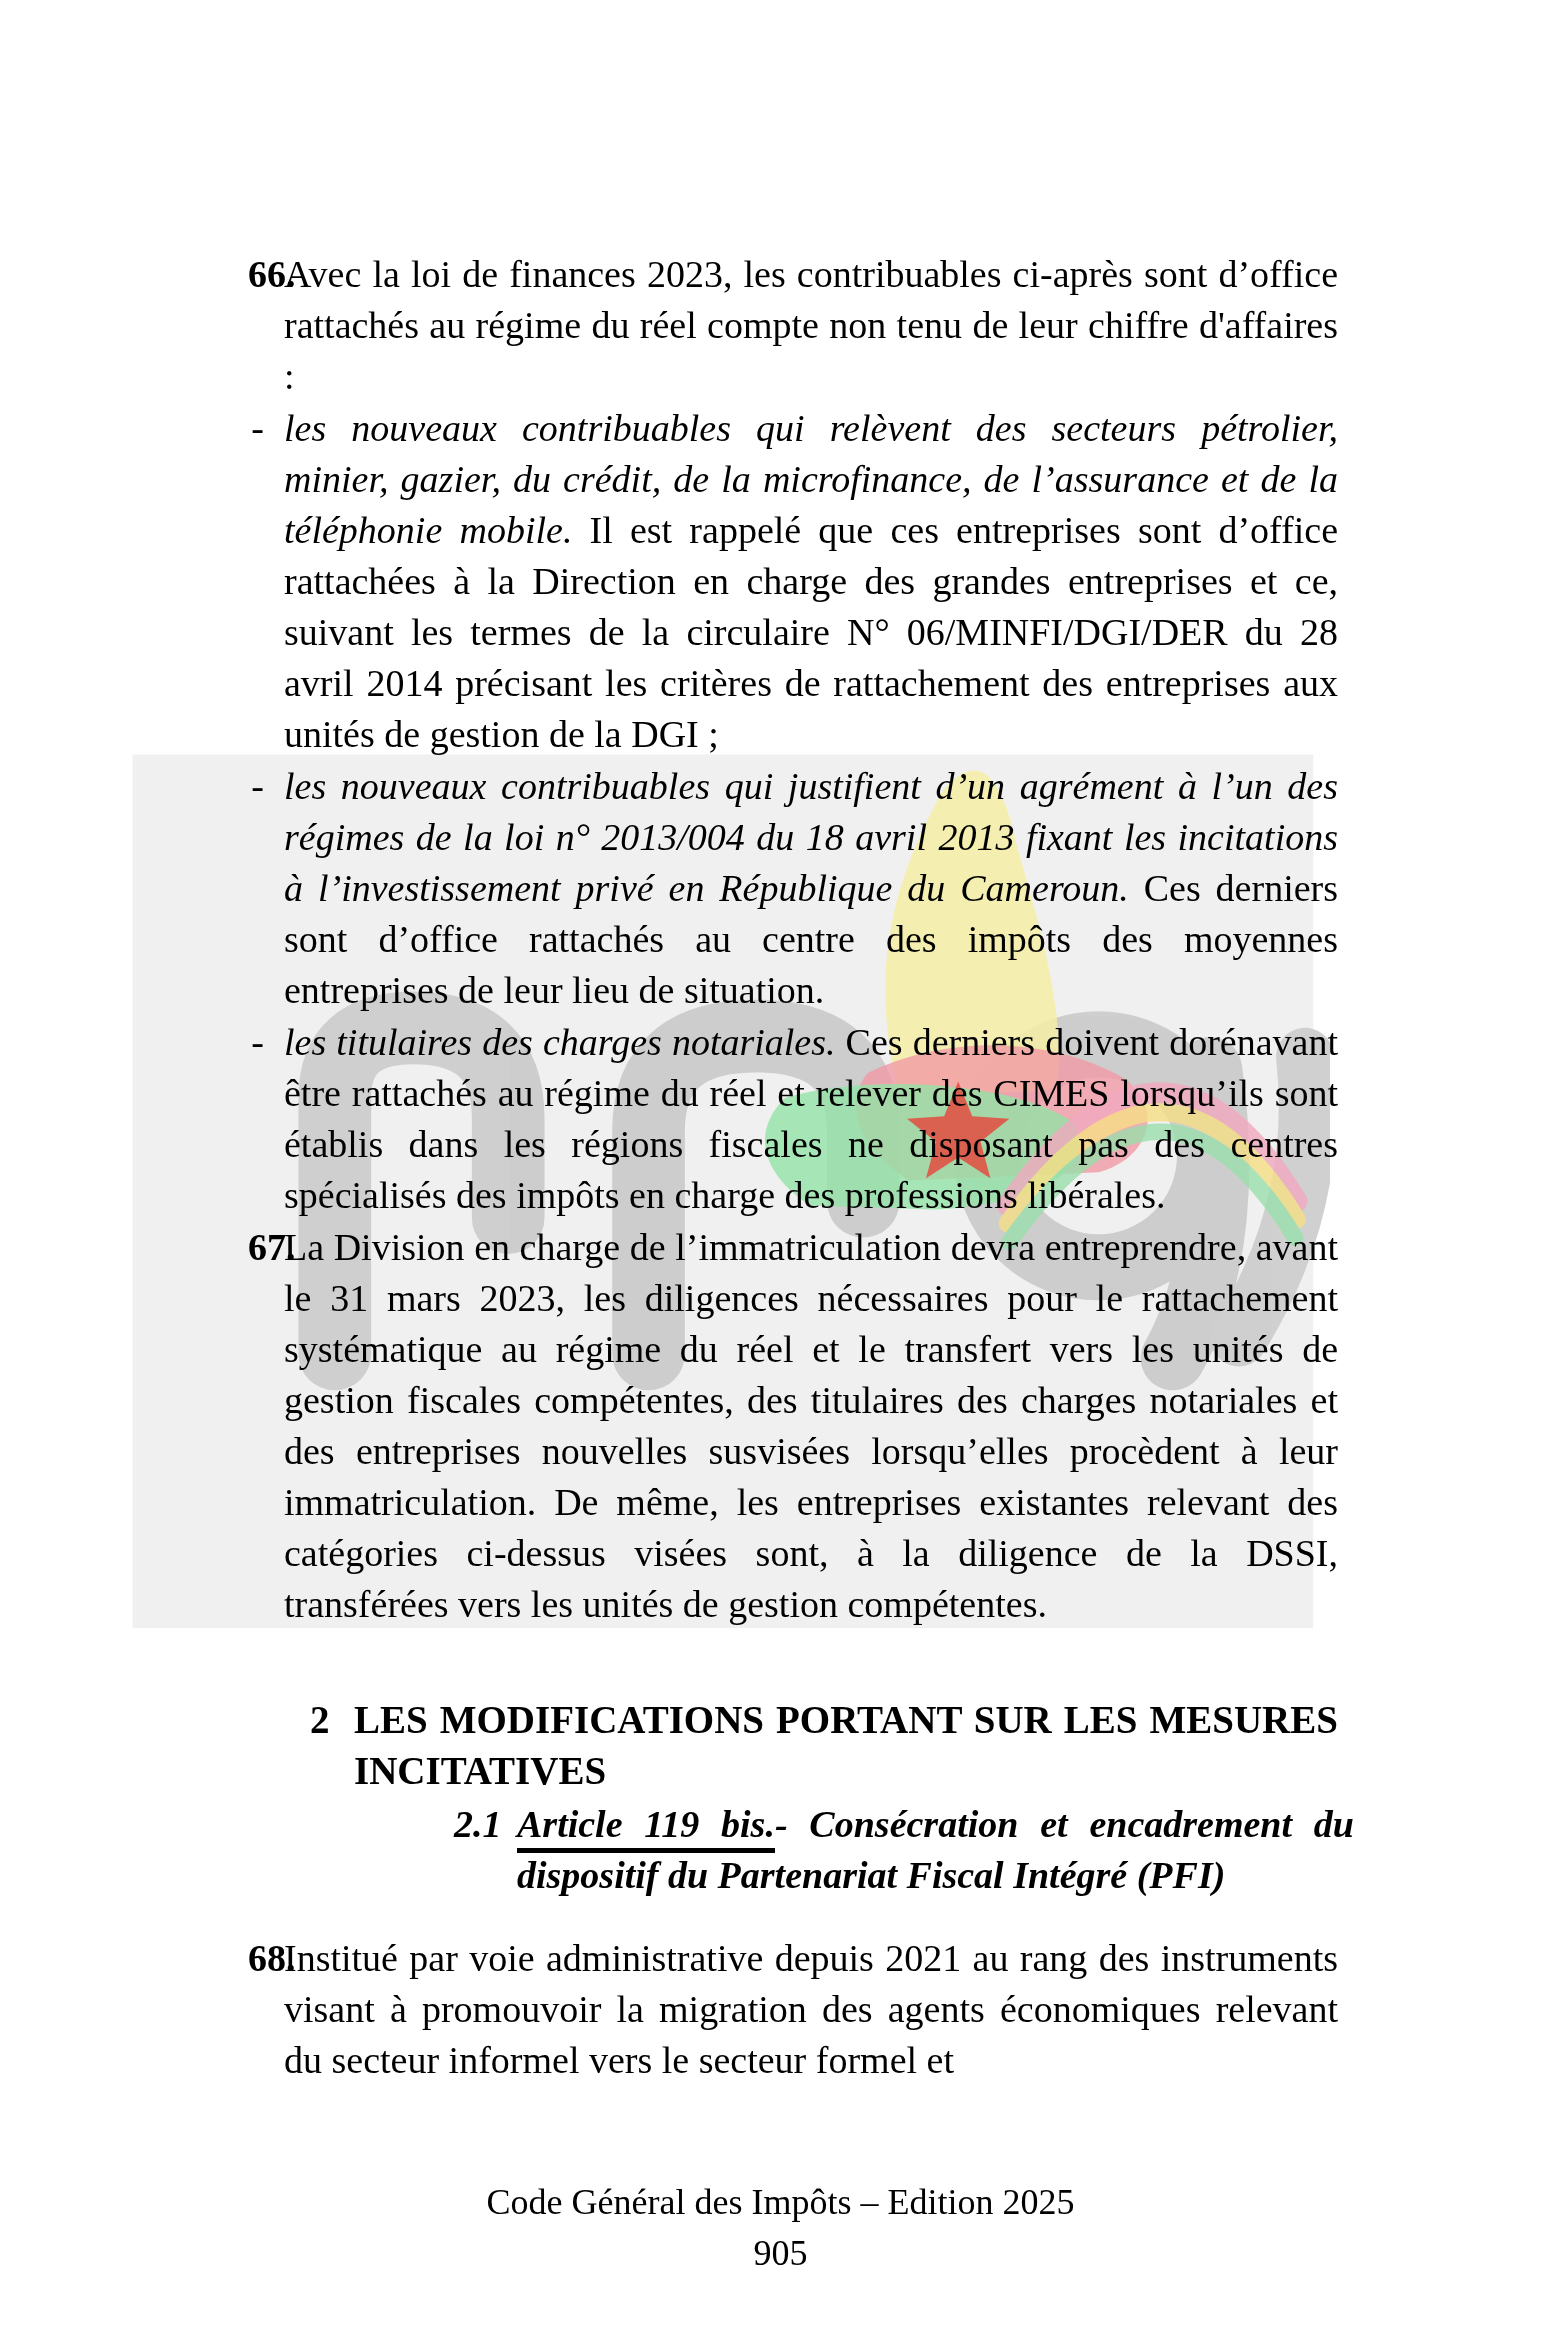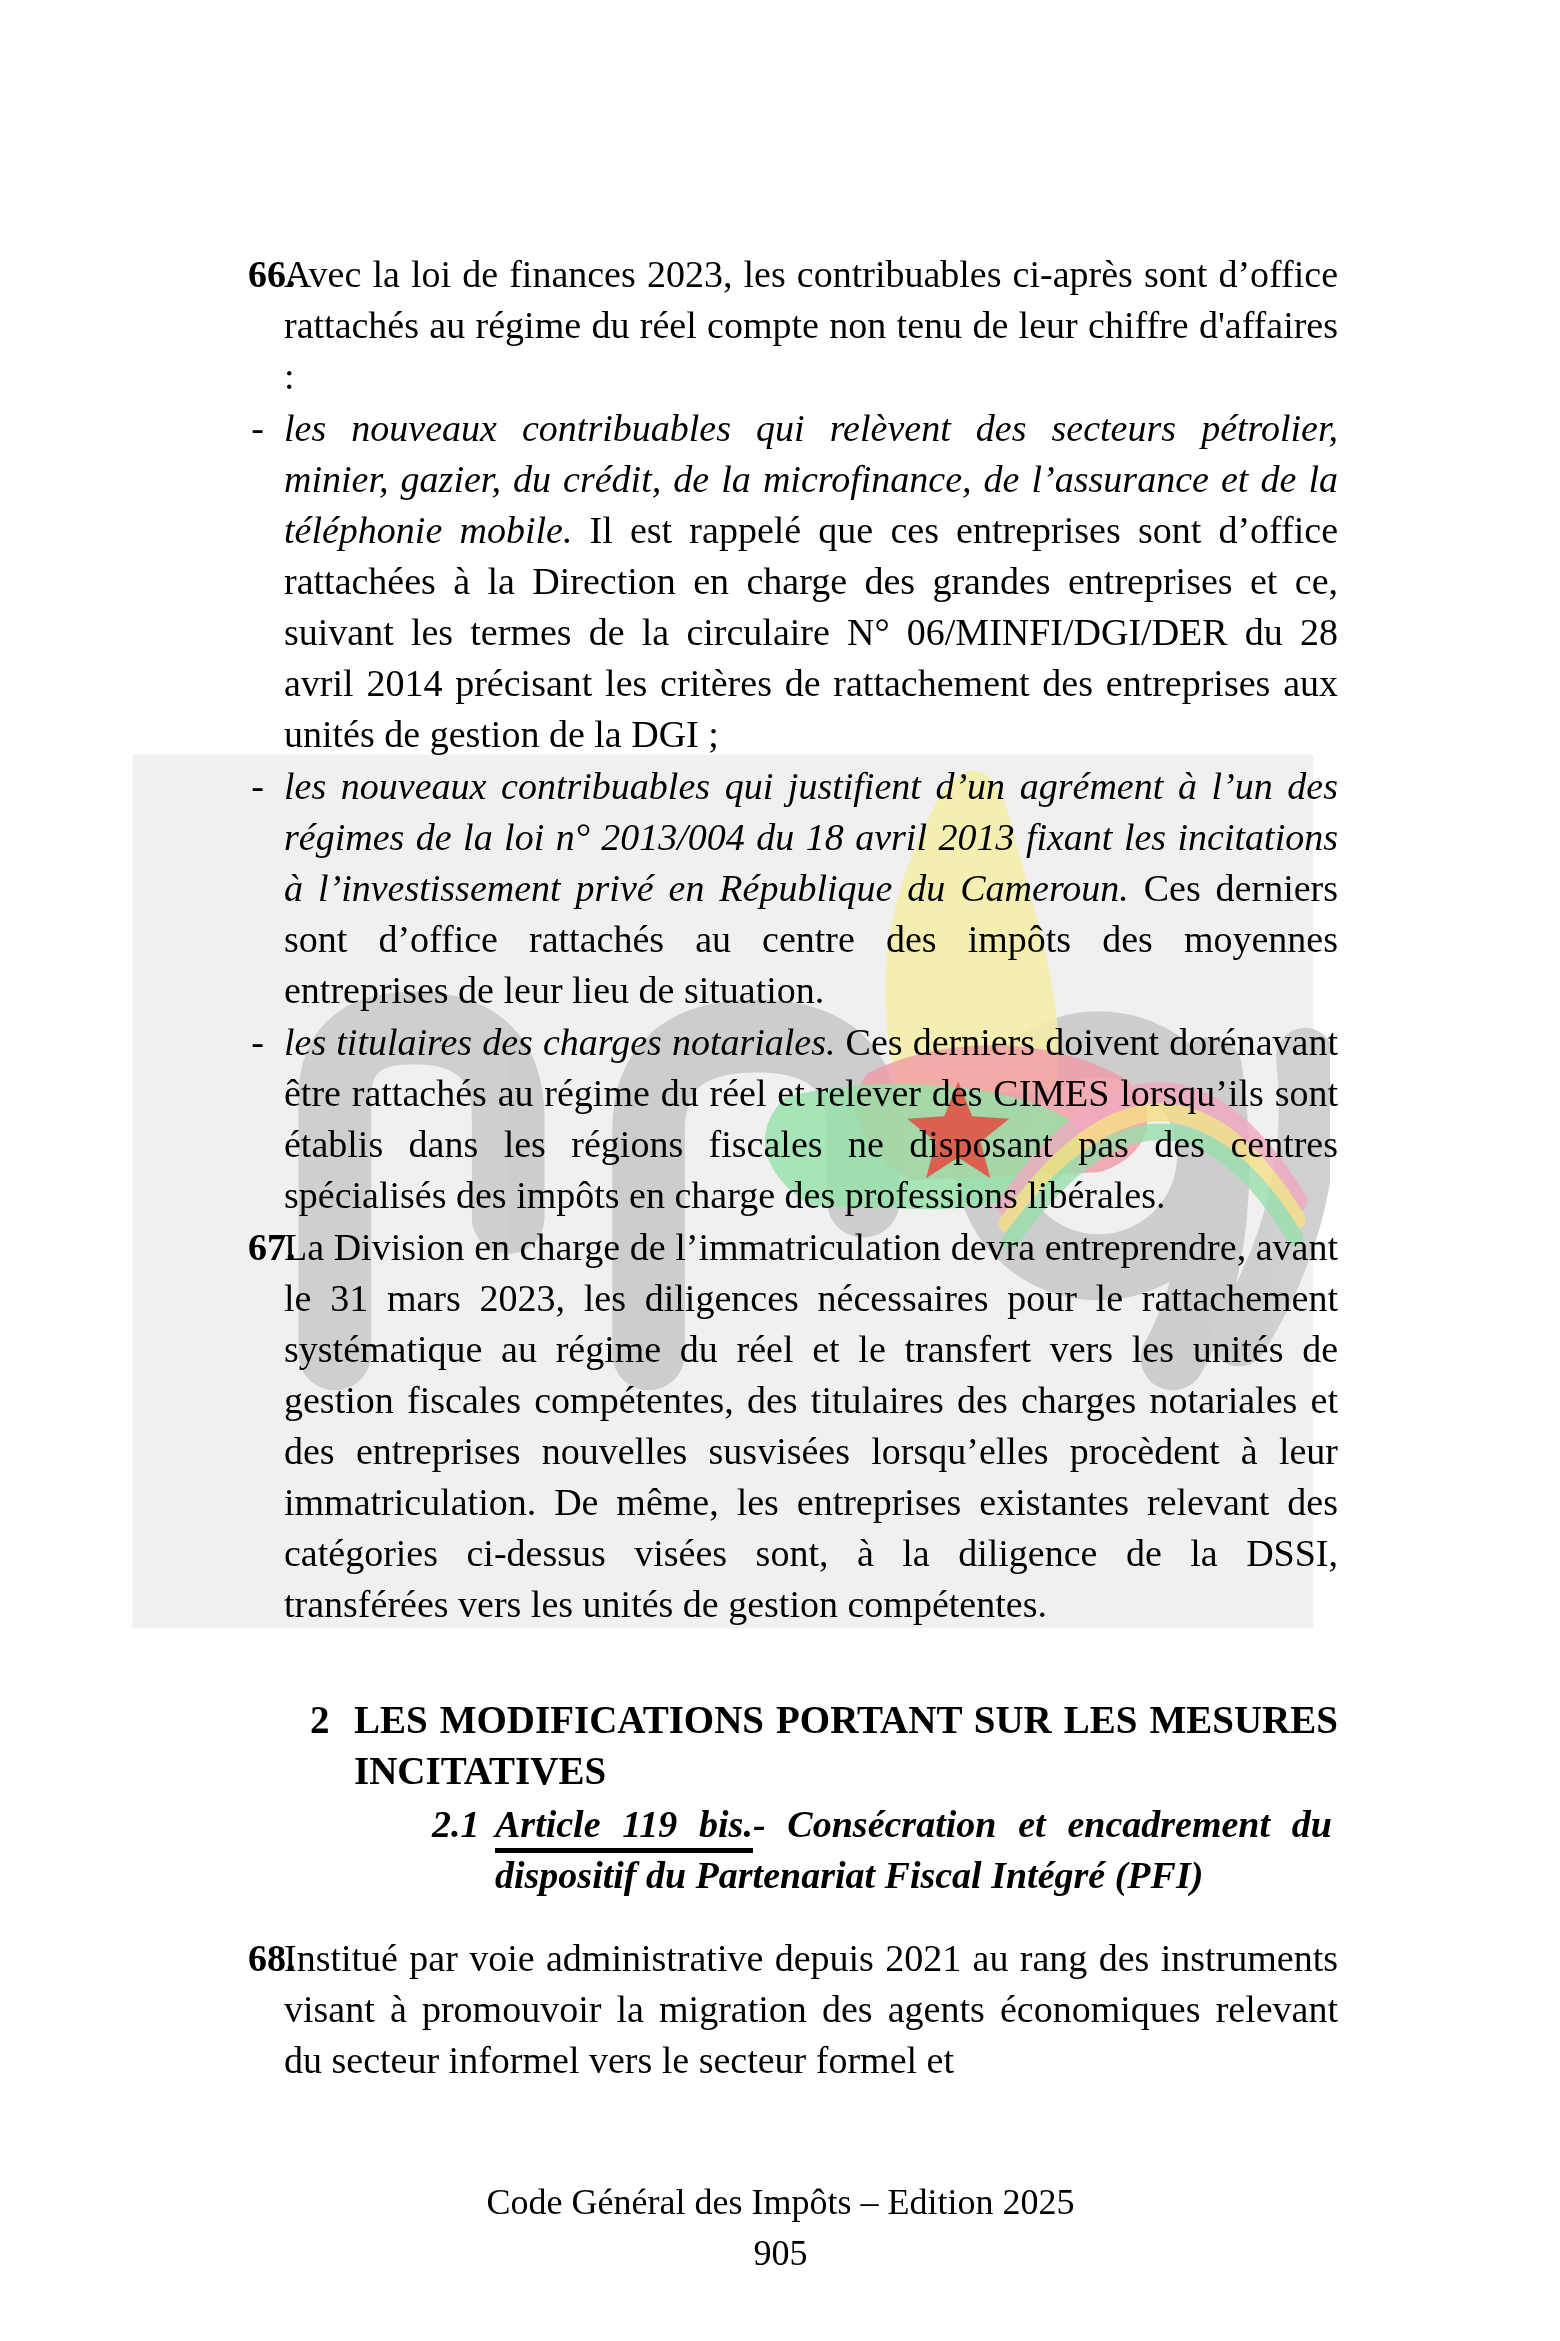--- a/index.html
+++ b/index.html
@@ -14,21 +14,21 @@
   }
   .wm{position:absolute;left:124px;top:743px;z-index:0;}
   .txt{position:relative;z-index:1;}
   .para{position:absolute;left:248px;width:1090px;font-size:38px;line-height:51px;}
   .num{position:absolute;left:0;top:0;font-weight:bold;}
   .marker{position:absolute;left:3.3px;top:0;}
   .body{margin-left:36px;text-align:justify;}
   .it{font-style:italic;}
   .heading{position:absolute;left:310px;width:1028px;font-size:39px;line-height:51px;font-weight:bold;}
   .heading .hbody{margin-left:44px;text-align:justify;}
-  .subheading{position:absolute;left:432px;width:900px;font-size:38px;line-height:51px;font-weight:bold;font-style:italic;}
+  .subheading{position:absolute;left:454px;width:900px;font-size:38px;line-height:51px;font-weight:bold;font-style:italic;}
   .subheading .sbody{margin-left:63px;text-align:justify;}
   .ul{border-bottom:5.8px solid #000;padding-bottom:2.5px;}
   .footer{position:absolute;left:0;top:2177px;width:1561px;text-align:center;font-size:36px;line-height:51px;}
 </style>
 </head>
 <body>
 
 <div class="page">
 
   <svg class="wm" width="1206" height="900" viewBox="0 0 1460 1090">

